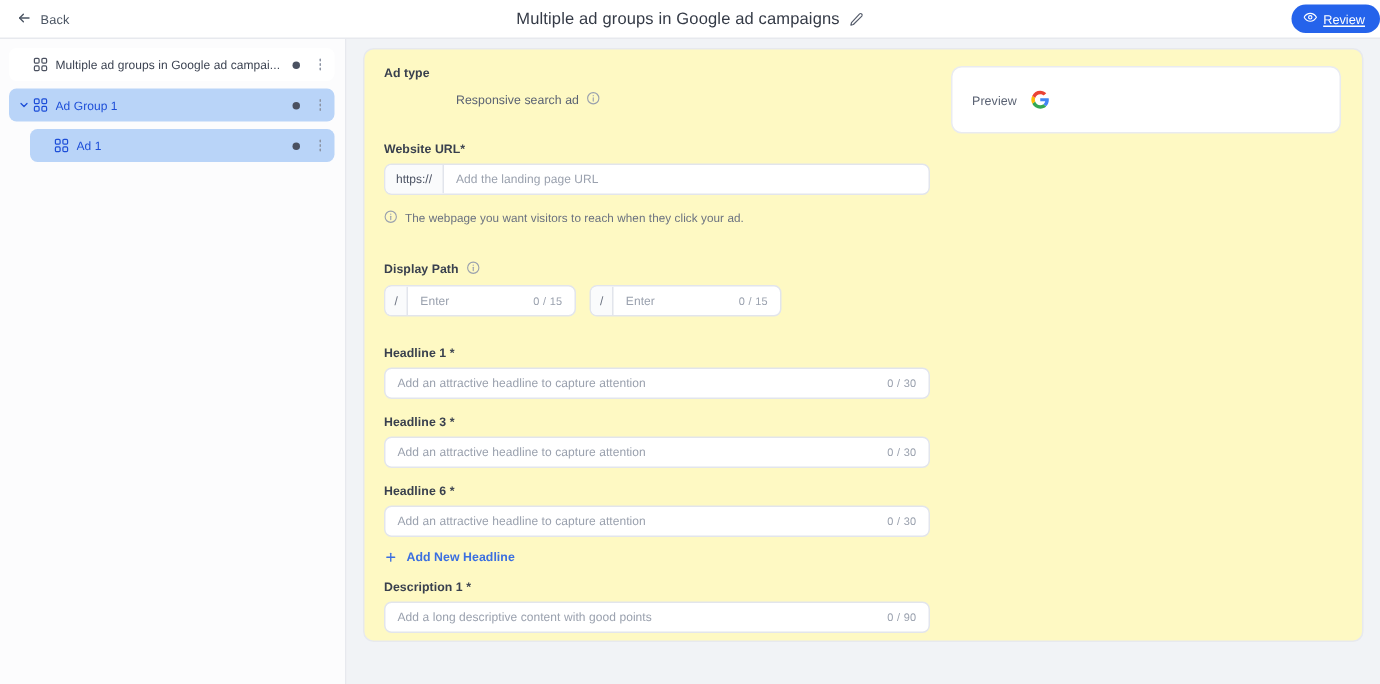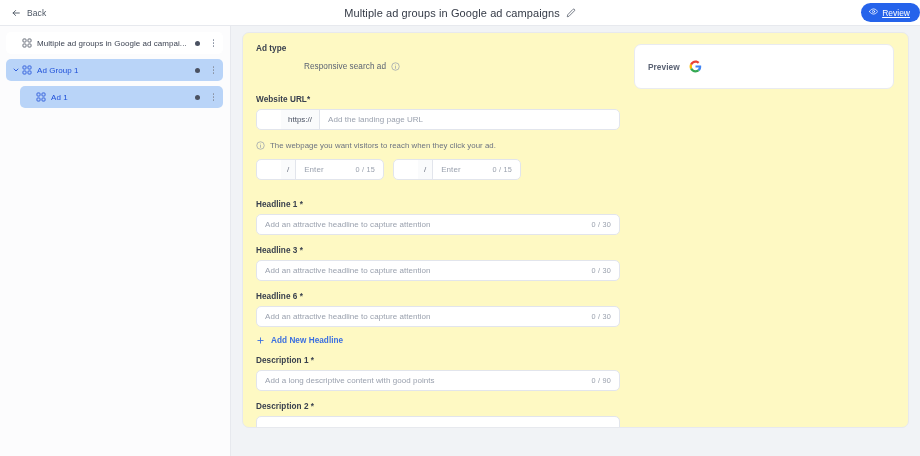--- a/index.html
+++ b/index.html
@@ -91,21 +91,21 @@
 
   .input-shell {
     margin-top: 5px; height: 21px;
     border: 1px solid #e2e5ec; border-radius: 5px;
     background: #fff; display: flex; align-items: center;
     overflow: hidden;
   }
   .input-prefix {
     height: 100%; display: flex; align-items: center;
     padding: 0 7px; font-size: 8px; color: #4b5263;
-    background: #fafbfc; border-right: 1px solid #e2e5ec; margin-left: 24px;
+    background: #fafbfc; border-right: 1px solid #e2e5ec;
   }
   .input-prefix.slash { padding: 0 6px; color: #6b7280; }
   .input-ph { flex: 1; font-size: 8px; color: #9aa1ae; padding-left: 8px; letter-spacing: .05px; }
   .counter { font-size: 7.3px; color: #9aa1ae; padding-right: 8px; letter-spacing: .2px; }
 
   .helper-row { display: flex; align-items: center; gap: 5px; margin-top: 6px; }
   .helper-text { font-size: 7.8px; color: #6b7280; letter-spacing: .05px; }
 
   .path-row { display: flex; gap: 9px; }
   .path-item { width: 128px; }
@@ -117,21 +117,21 @@
   }
   .add-link-text { font-size: 8.2px; font-weight: bold; color: #3b6fe0; letter-spacing: .05px; }
   .plus { color: #3b6fe0; font-size: 10px; line-height: 1; display: flex; }
 
   
   .preview-card {
     border: 1px solid #e9ebf0; border-radius: 7px;
     height: 45px; display: flex; align-items: center;
     padding: 0 13px; gap: 9px; background: #fff;
   }
-  .preview-label { font-size: 8.3px; color: #5a6273; letter-spacing: .05px; font-weight: bold; }
+  .preview-label { font-size: 8.3px; color: #5a6273; letter-spacing: .05px; }
   .g-logo { width: 13px; height: 13px; display: flex; }
 </style>
 </head>
 <body>
 
 <div class="app">
 
   <div class="header">
     <div class="back-btn">
       <span>
@@ -258,20 +258,30 @@
             <span>
               <svg width="9" height="9" viewBox="0 0 24 24" fill="none" stroke="#9aa1ae" stroke-width="2">
                 <circle cx="12" cy="12" r="10"></circle>
                   <line x1="12" y1="11" x2="12" y2="17" stroke-linecap="round"></line>
                   <circle cx="12" cy="7.5" r="1.1" fill="#9aa1ae" stroke="none"></circle>
               </svg>
             </span>
             <span class="helper-text">The webpage you want visitors to reach when they click your ad.</span>
           </div>
 
+          <div class="field-label label-gap">
+            <span>Display Path</span>
+            <span>
+              <svg width="9" height="9" viewBox="0 0 24 24" fill="none" stroke="#9aa1ae" stroke-width="2">
+                <circle cx="12" cy="12" r="10"></circle>
+                  <line x1="12" y1="11" x2="12" y2="17" stroke-linecap="round"></line>
+                  <circle cx="12" cy="7.5" r="1.1" fill="#9aa1ae" stroke="none"></circle>
+              </svg>
+            </span>
+          </div>
           <div class="path-row">
             <div class="path-item">
               <div class="input-shell">
                 <span class="input-prefix slash">/</span>
                 <span class="input-ph">Enter</span>
                 <span class="counter">0 / 15</span>
               </div>
             </div>
             <div class="path-item">
               <div class="input-shell">

